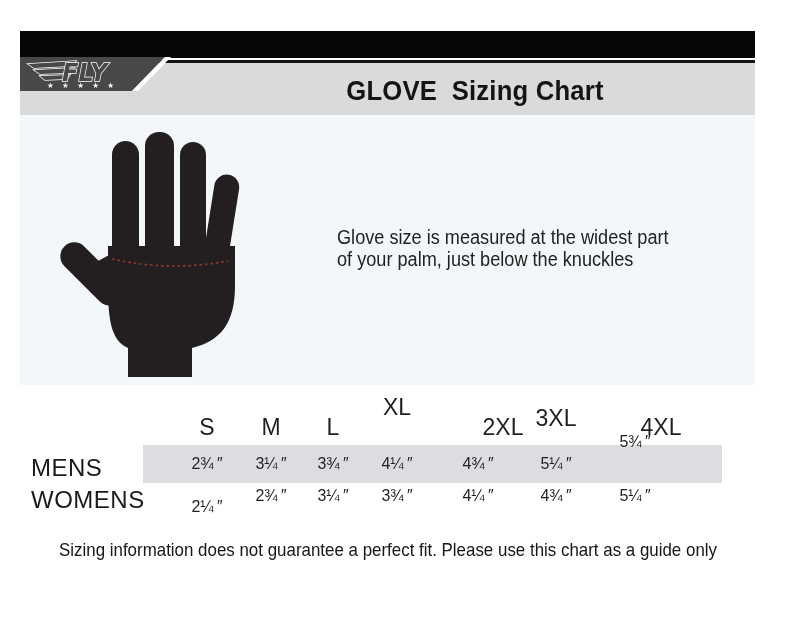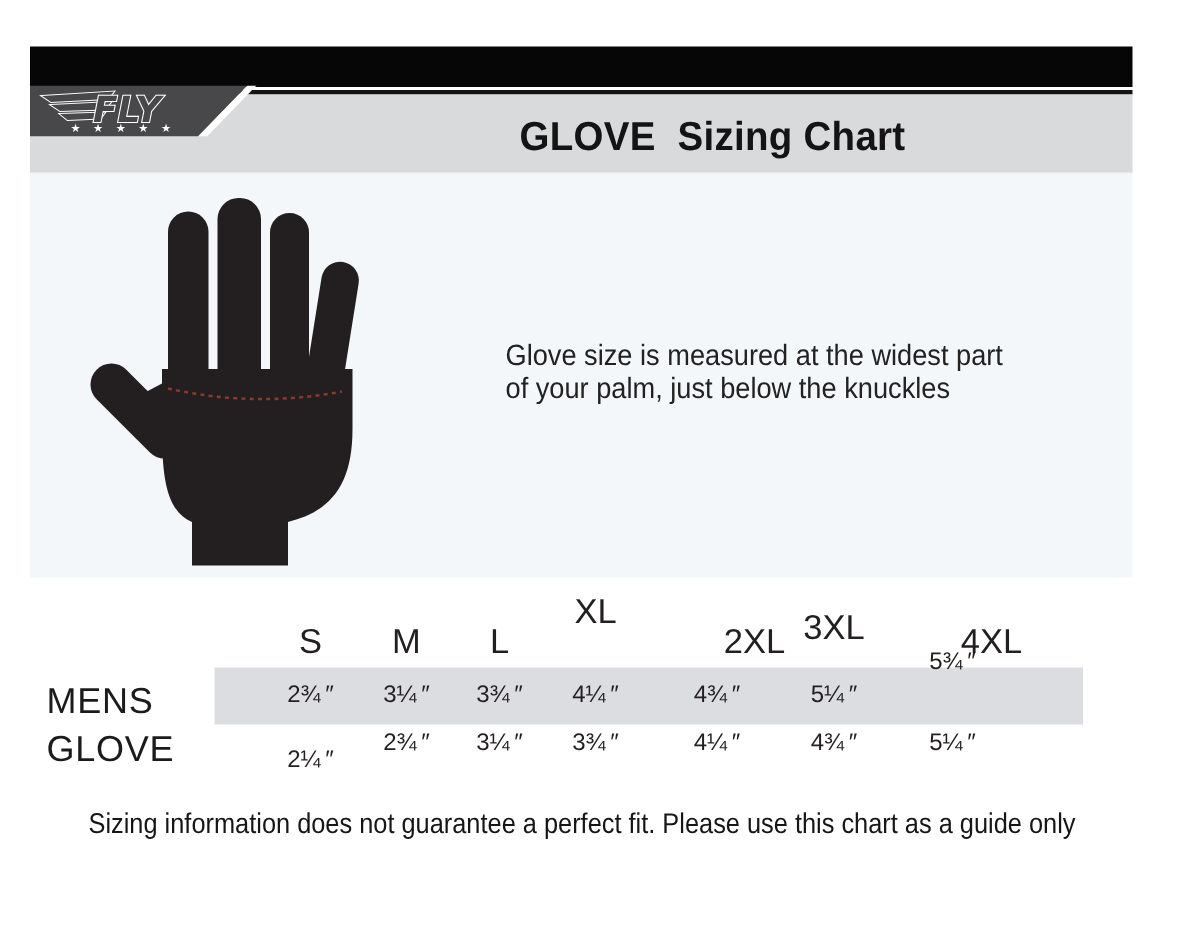--- a/index.html
+++ b/index.html
@@ -93,21 +93,21 @@
   </svg>
 </div>
 
 <div class="abs instruction">
   <span style="display:block">Glove size is measured at the widest part</span>
   <span style="display:block">of your palm, just below the knuckles</span>
 </div>
 
 <div class="abs row-band"></div>
 <div class="abs row-label mens">MENS</div>
-<div class="abs row-label womens">GLOVE</div>
+<div class="abs row-label womens">WOMENS</div>
 <div id="table-layer">
     <div class="th-cell" style="left: 162px; top: 414px;">S</div>
     <div class="th-cell" style="left: 226px; top: 414px;">M</div>
     <div class="th-cell" style="left: 288px; top: 414px;">L</div>
     <div class="th-cell" style="left: 352px; top: 394px;">XL</div>
     <div class="th-cell" style="left: 458px; top: 414px;">2XL</div>
     <div class="th-cell" style="left: 511px; top: 405px;">3XL</div>
     <div class="th-cell" style="left: 616px; top: 414px;">4XL</div>
     <div class="td-cell" style="left: 162px; top: 455px;">2¾ ″</div>
     <div class="td-cell" style="left: 226px; top: 455px;">3¼ ″</div>

